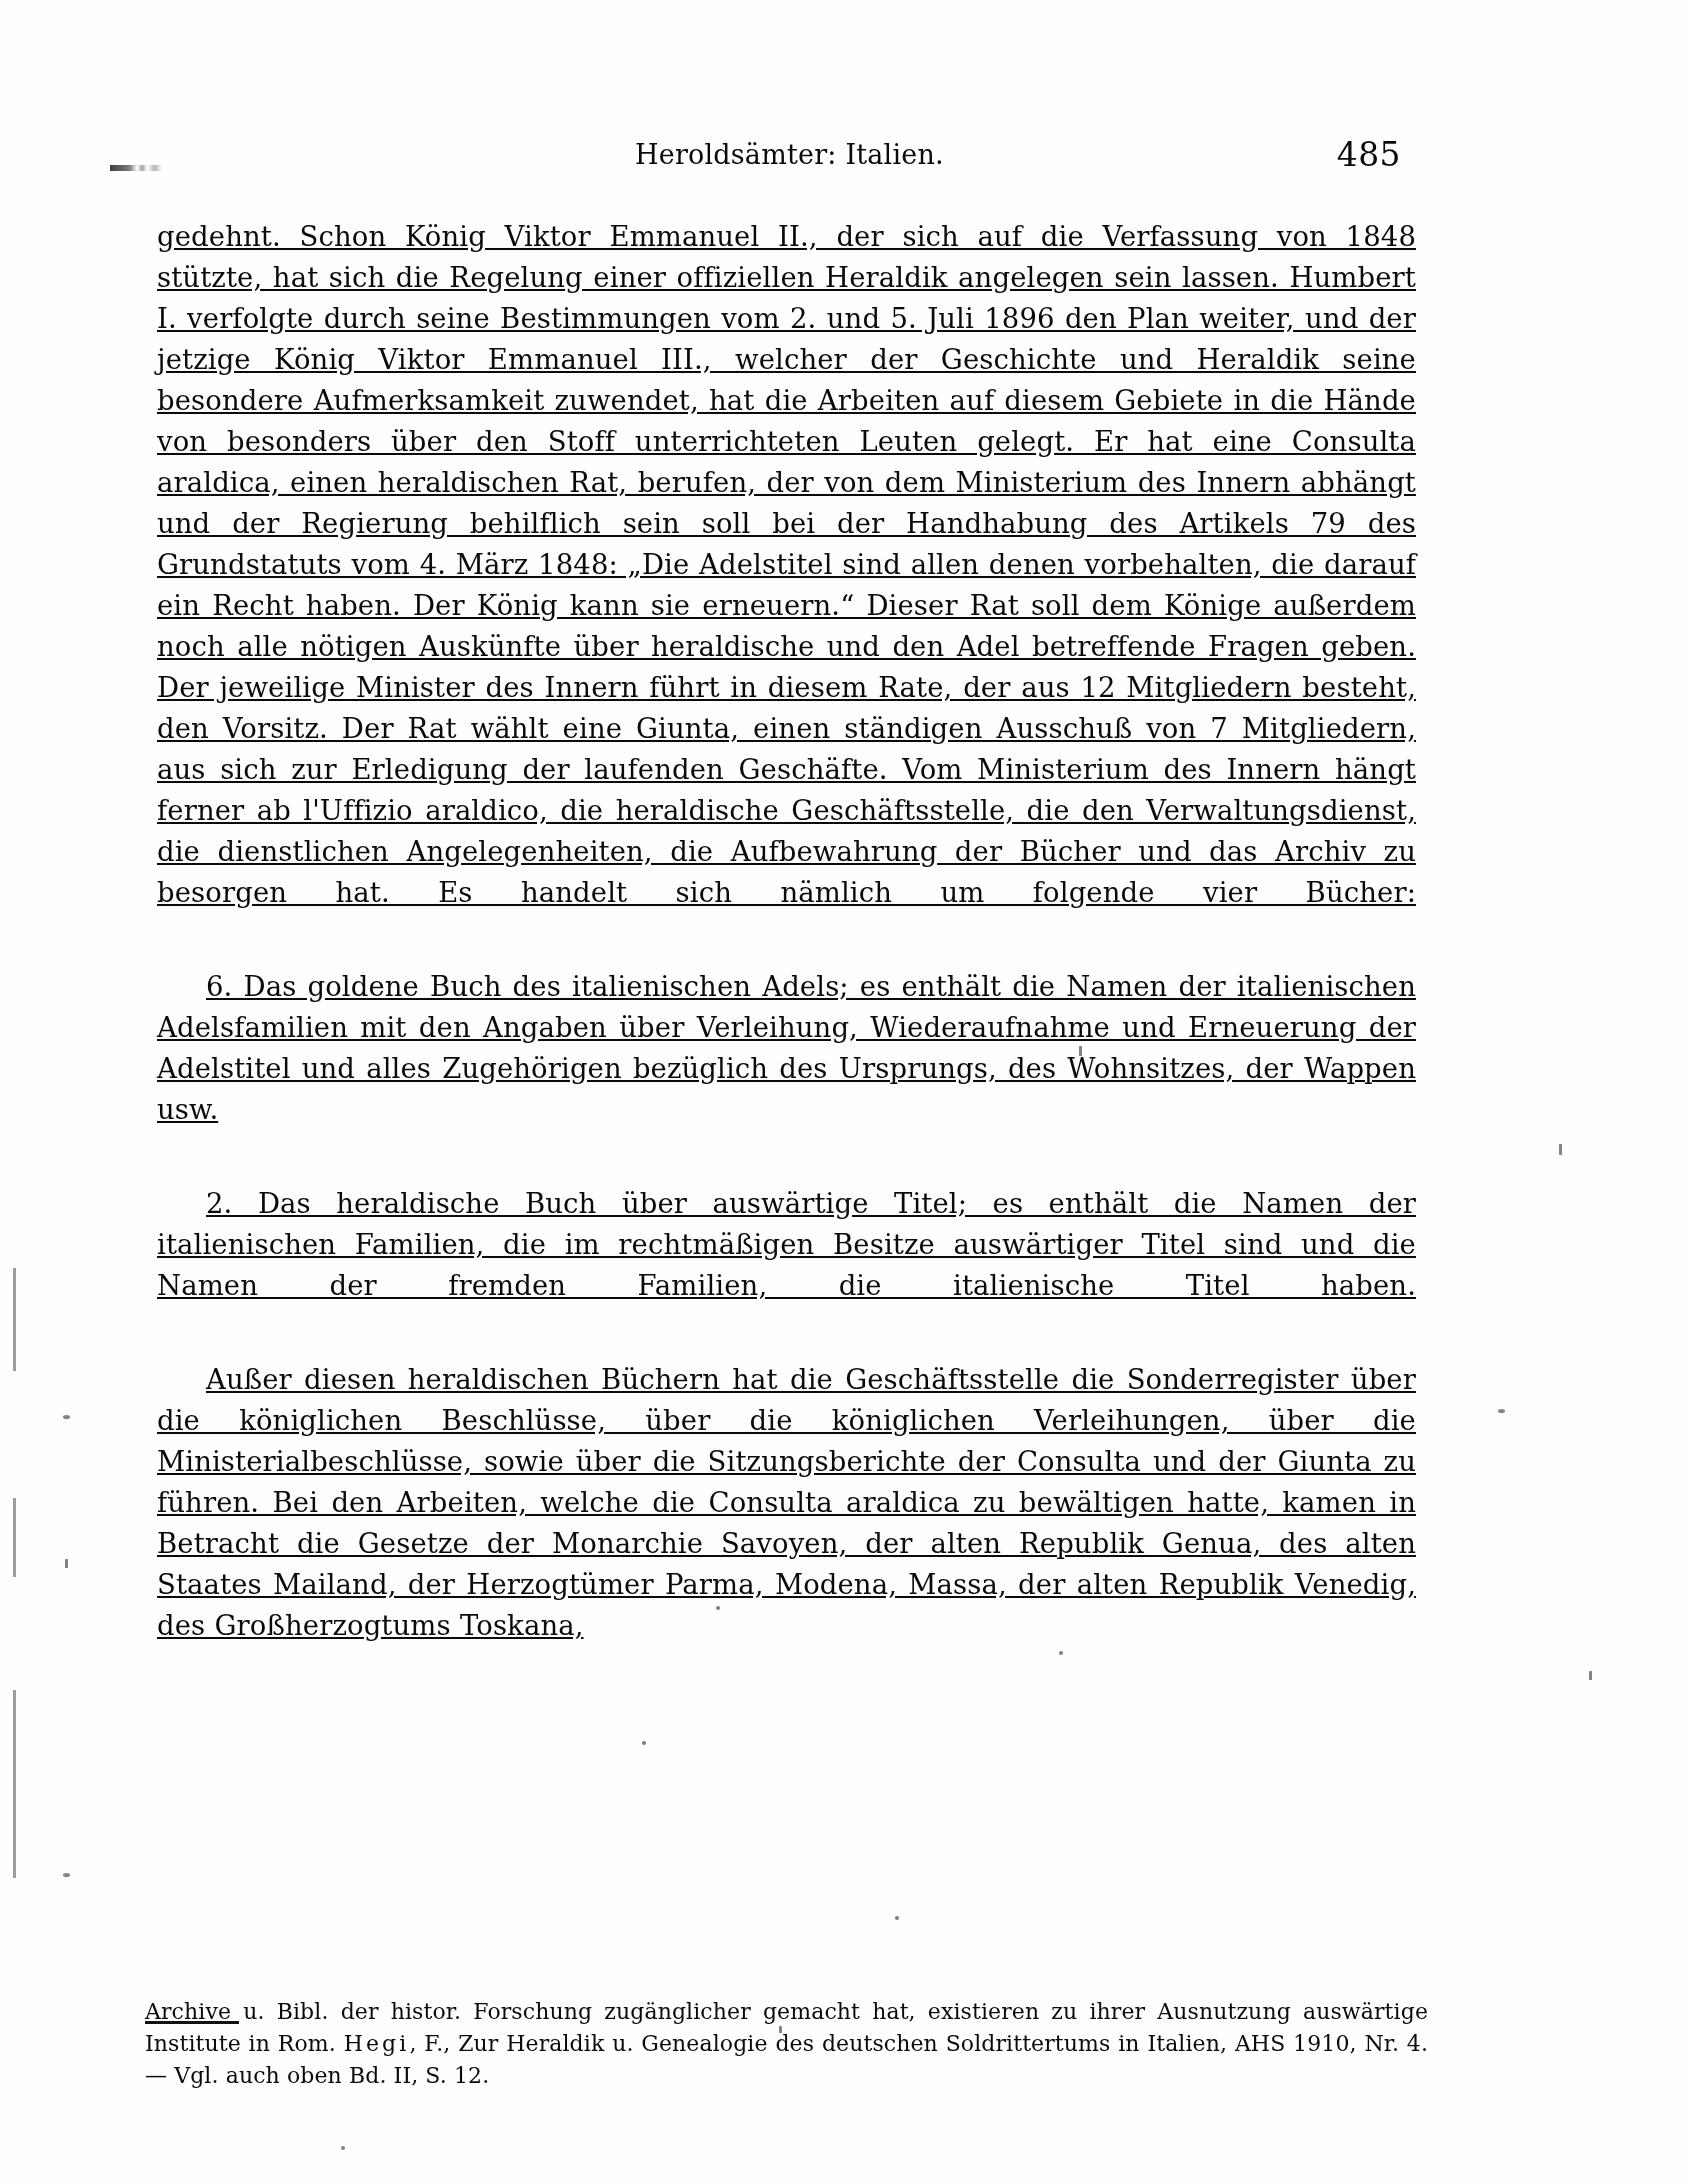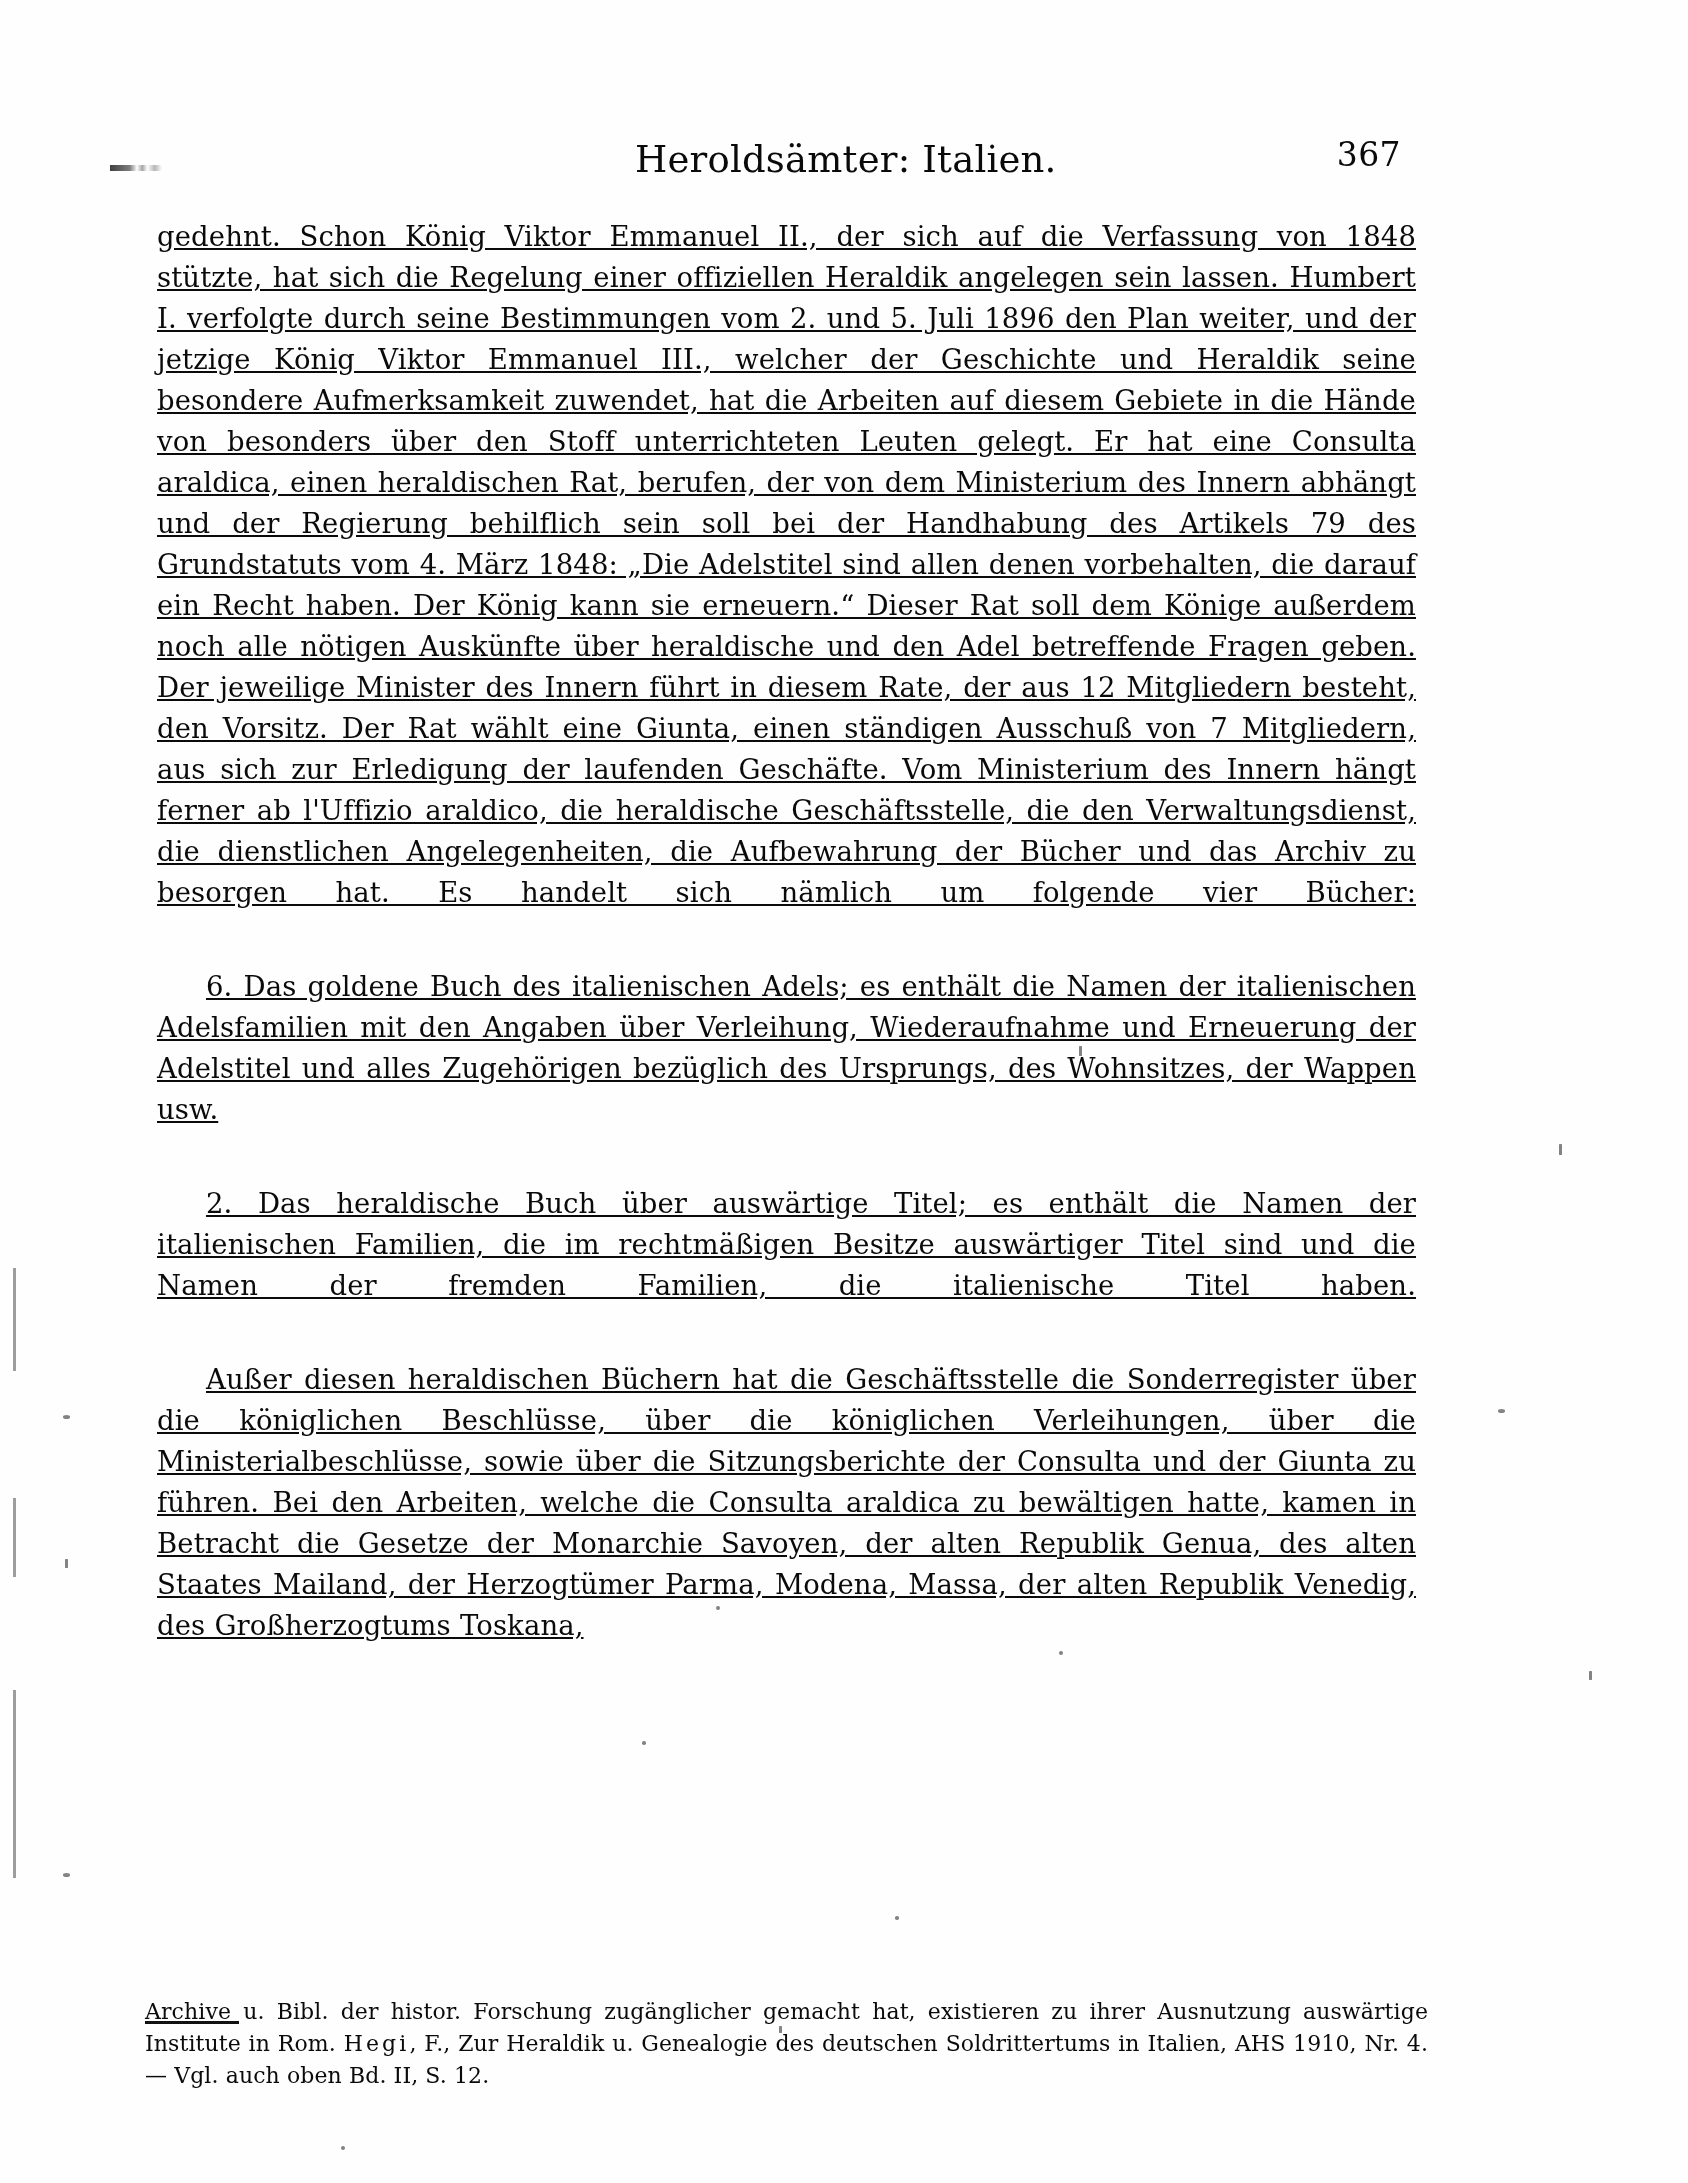--- a/index.html
+++ b/index.html
@@ -22,21 +22,21 @@
     position: absolute;
     left: 145px;
     top: 141px;
     width: 1283px;
     height: 52px;
   }
   .rh-title {
     position: absolute;
     left: 490px;
     top: 0;
-    font-size: 37px;
+    font-size: 27px;
     letter-spacing: 0.2px;
     white-space: nowrap;
     line-height: 1.0;
   }
   .rh-pageno {
     position: absolute;
     right: 27px;
     top: -3.5px;
     font-size: 33px;
     font-weight: 400;
@@ -129,21 +129,21 @@
     background: rgba(40,40,40,0.45);
   }
 </style>
 </head>
 <body>
 
 <div class="page">
 
   <div class="running-head">
     <div class="rh-title">Heroldsämter: Italien.</div>
-    <div class="rh-pageno">367</div>
+    <div class="rh-pageno">485</div>
   </div>
   <div class="scan-smudge"></div>
 
   <div class="body-col">
     <p class="para">gedehnt. Schon König Viktor Emmanuel II., der sich auf die Verfassung von 1848 stützte, hat sich die Regelung einer offiziellen Heraldik angelegen sein lassen. Humbert I. verfolgte durch seine Bestimmungen vom 2. und 5. Juli 1896 den Plan weiter, und der jetzige König Viktor Emmanuel III., welcher der Geschichte und Heraldik seine besondere Aufmerksamkeit zuwendet, hat die Arbeiten auf diesem Gebiete in die Hände von besonders über den Stoff unterrichteten Leuten gelegt. Er hat eine Consulta araldica, einen heraldischen Rat, berufen, der von dem Ministerium des Innern abhängt und der Regierung behilflich sein soll bei der Handhabung des Artikels 79 des Grundstatuts vom 4. März 1848: „Die Adelstitel sind allen denen vorbehalten, die darauf ein Recht haben. Der König kann sie erneuern.“ Dieser Rat soll dem Könige außerdem noch alle nötigen Auskünfte über heraldische und den Adel betreffende Fragen geben. Der jeweilige Minister des Innern führt in diesem Rate, der aus 12 Mitgliedern besteht, den Vorsitz. Der Rat wählt eine Giunta, einen ständigen Ausschuß von 7 Mitgliedern, aus sich zur Erledigung der laufenden Geschäfte. Vom Ministerium des Innern hängt ferner ab l'Uffizio araldico, die heraldische Geschäftsstelle, die den Verwaltungsdienst, die dienstlichen Angelegenheiten, die Aufbewahrung der Bücher und das Archiv zu besorgen hat. Es handelt sich nämlich um folgende vier Bücher:</p>
     <p class="para indent">6. Das goldene Buch des italienischen Adels; es enthält die Namen der italienischen Adelsfamilien mit den Angaben über Verleihung, Wiederaufnahme und Erneuerung der Adelstitel und alles Zugehörigen bezüglich des Ursprungs, des Wohnsitzes, der Wappen usw.</p>
     <p class="para indent">2. Das heraldische Buch über auswärtige Titel; es enthält die Namen der italienischen Familien, die im rechtmäßigen Besitze auswärtiger Titel sind und die Namen der fremden Familien, die italienische Titel haben.</p>
     <p class="para indent ragged">Außer diesen heraldischen Büchern hat die Geschäftsstelle die Sonderregister über die königlichen Beschlüsse, über die königlichen Verleihungen, über die Ministerialbeschlüsse, sowie über die Sitzungsberichte der Consulta und der Giunta zu führen. Bei den Arbeiten, welche die Consulta araldica zu bewältigen hatte, kamen in Betracht die Gesetze der Monarchie Savoyen, der alten Republik Genua, des alten Staates Mailand, der Herzogtümer Parma, Modena, Massa, der alten Republik Venedig, des Großherzogtums Toskana,</p>
   </div>
 

